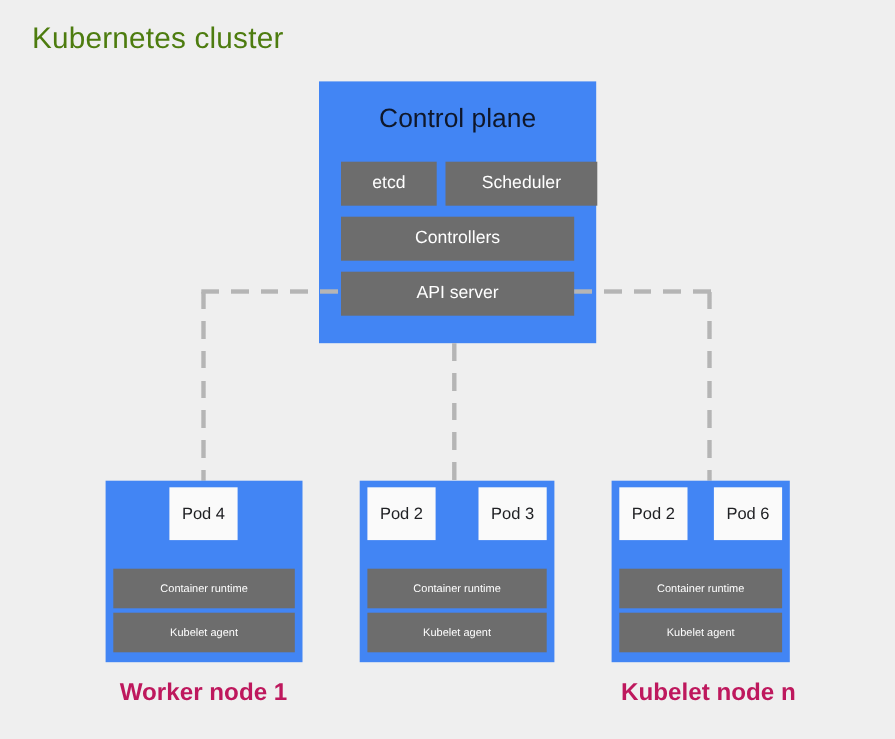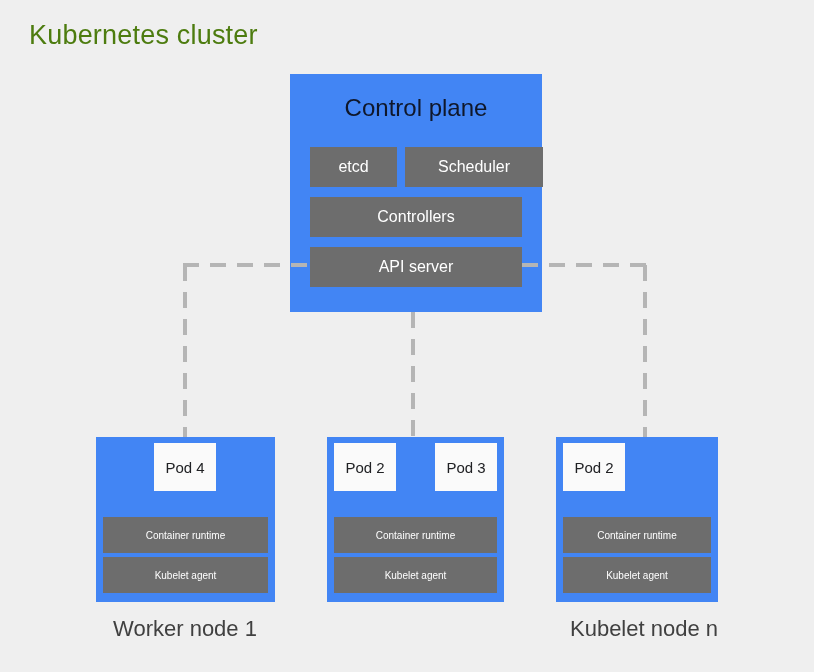--- a/index.html
+++ b/index.html
@@ -100,23 +100,24 @@
     font-size: 10px;
   }
   .wn-runtime { top: 80px; }
   .wn-kubelet { top: 120px; text-align: center; }
   
   .node-label {
     position: absolute;
     top: 616px;
     width: 240px;
     text-align: center;
-    color: #404040;
+    color: #be185d;
     font-size: 22px;
     white-space: nowrap;
+    font-weight: bold;
   }
   .node-label-1 { left: 65px; }
   .node-label-2 { left: 295px; }
   .node-label-3 { left: 524px; }
 </style>
 </head>
 <body>
 
 <div class="canvas">
 
@@ -144,20 +145,21 @@
 
   <div class="worker worker-2">
     <div class="pod pod-left">Pod 2</div>
     <div class="pod pod-right">Pod 3</div>
     <div class="gray-box wn-comp wn-runtime">Container runtime</div>
     <div class="gray-box wn-comp wn-kubelet">Kubelet agent</div>
   </div>
 
   <div class="worker worker-3">
     <div class="pod pod-left">Pod 2</div>
+    <div class="pod pod-right">Pod 6</div>
     <div class="gray-box wn-comp wn-runtime">Container runtime</div>
     <div class="gray-box wn-comp wn-kubelet">Kubelet agent</div>
   </div>
 
   <div class="node-label node-label-1">Worker node 1</div>
   <div class="node-label node-label-3">Kubelet node n</div>
 
 </div>
 
 </body></html>

